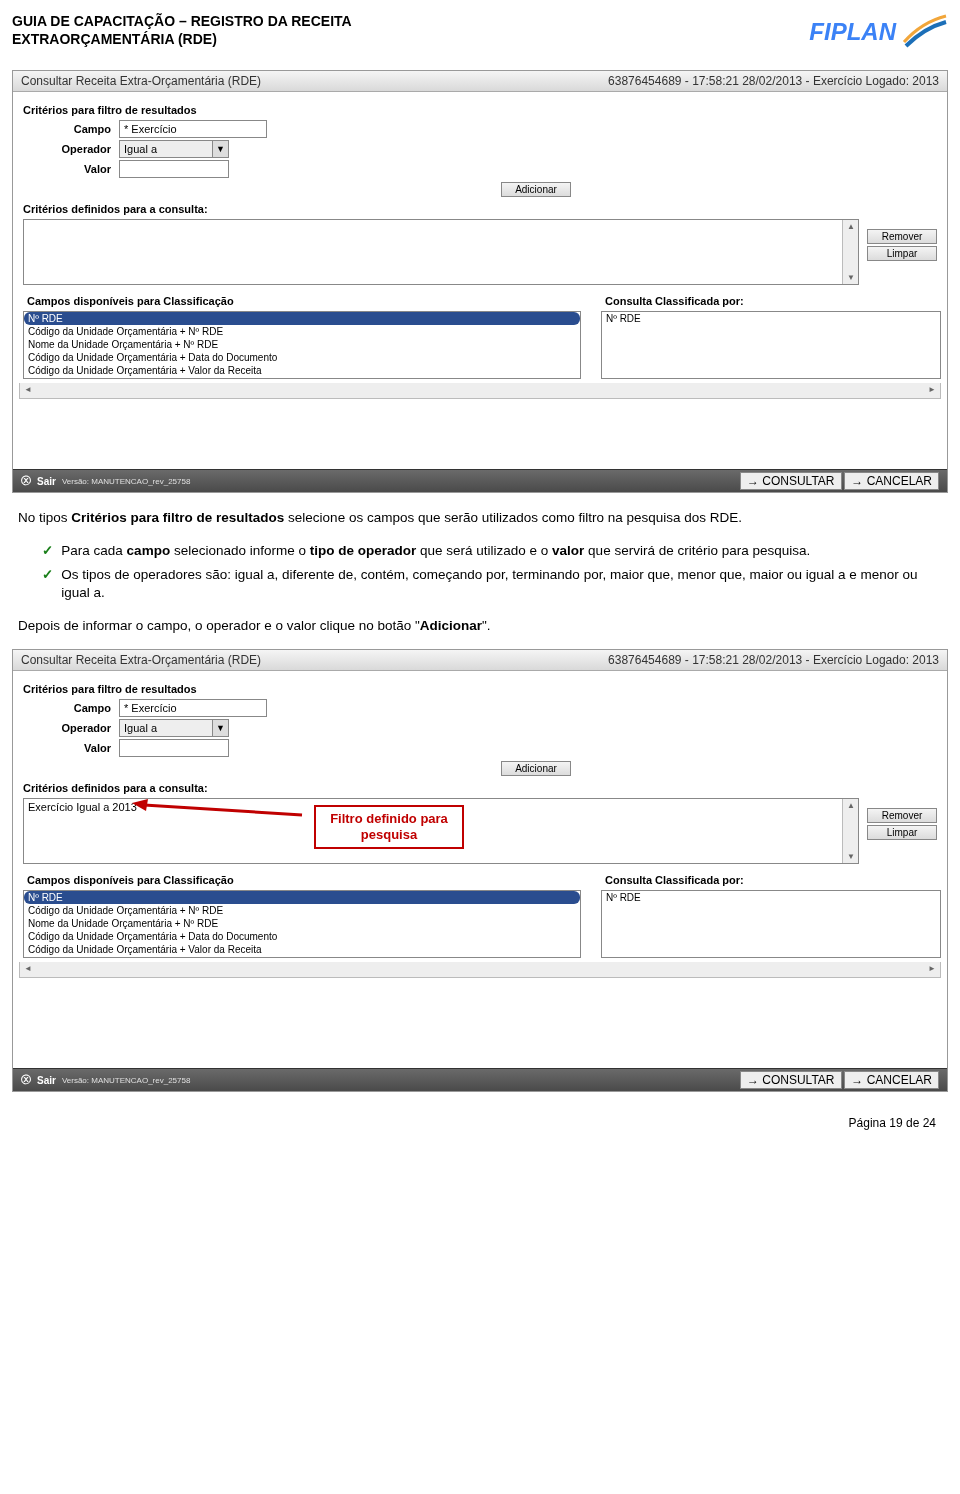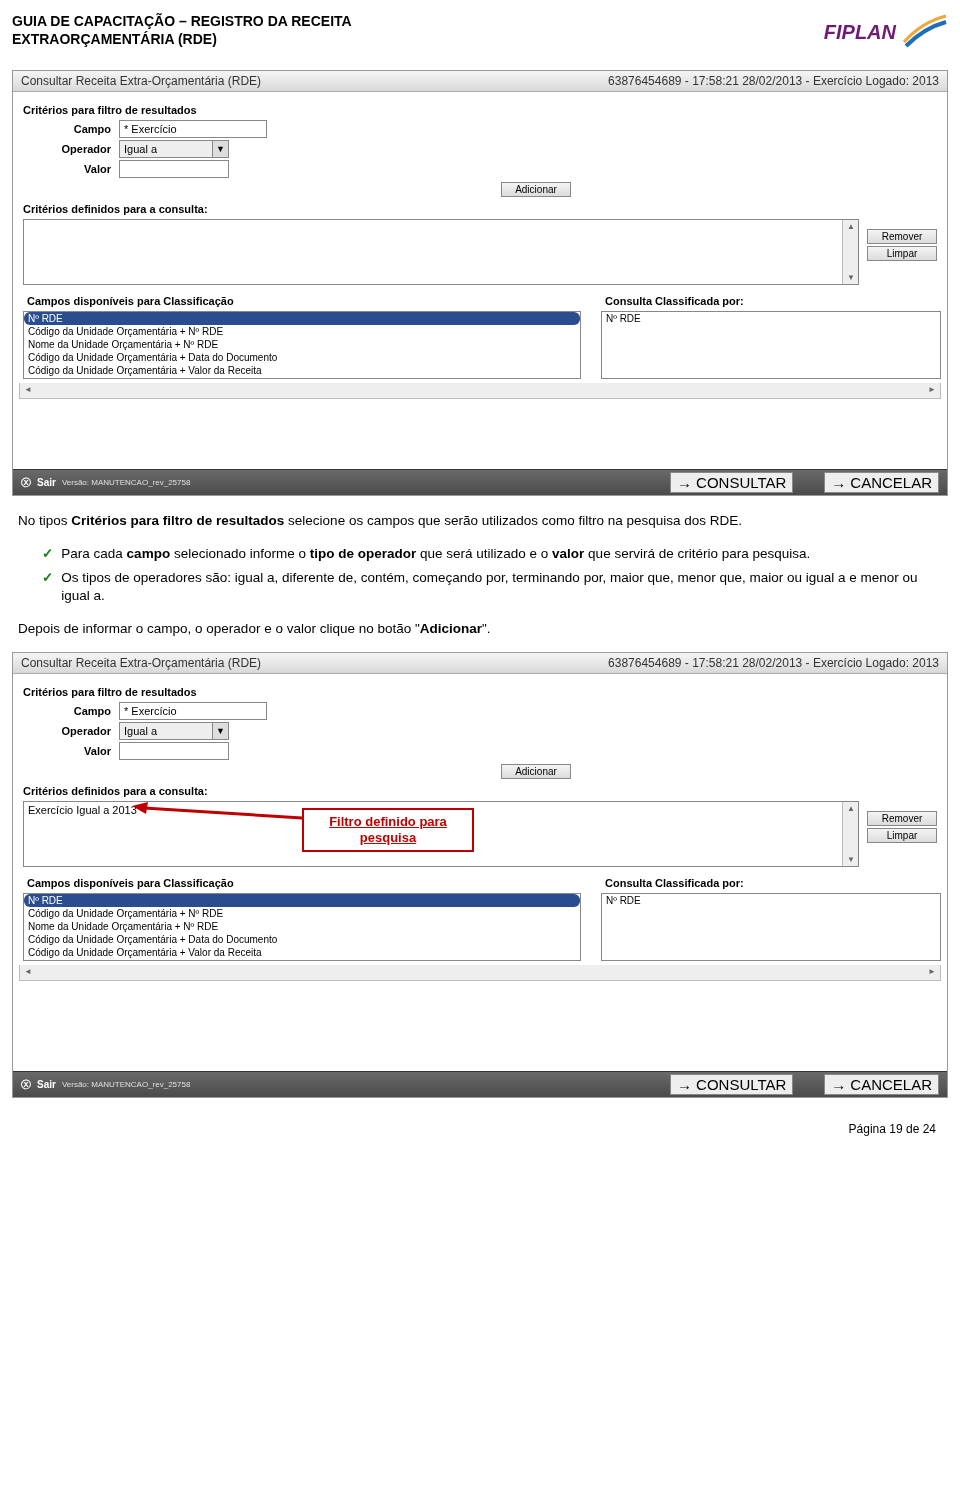--- a/index.html
+++ b/index.html
@@ -1,21 +1,21 @@
 <!DOCTYPE html>
 <html><head>
 <meta charset="utf-8">
 <style>
   * { margin:0; padding:0; box-sizing:border-box; }
   body { font-family: Arial, sans-serif; font-size:12px; background:#fff; color:#000; width:960px; }
   .page { padding:12px 12px; }
   .doc-header { display:flex; justify-content:space-between; align-items:flex-start; margin-bottom:18px; }
   .doc-title { font-weight:bold; font-size:14px; line-height:1.3; }
   .logo { display:flex; align-items:center; gap:6px; }
-  .logo-text { font-size:20px; font-weight:bold; color:#701a75; font-style:italic; }
+  .logo-text { font-size:24px; font-weight:bold; color:#3b82f6; font-style:italic; }
   .logo-swoosh { width:46px; height:40px; }
   .app-window { border:1px solid #999; margin-bottom:10px; }
   .app-titlebar { background:linear-gradient(#f5f5f5,#d9d9d9); border-bottom:1px solid #aaa; padding:3px 8px; display:flex; justify-content:space-between; font-size:12px; font-weight:normal; color:#333; }
   .app-body { padding:8px 6px 0 6px; background:#fff; }
   .section-title { font-weight:bold; font-size:11px; margin:4px 0 4px 4px; }
   .field-row { display:flex; align-items:center; margin:2px 0 2px 30px; }
   .field-label { width:70px; text-align:right; font-weight:bold; font-size:11px; padding-right:8px; }
   .text-input { border:1px solid #888; background:#fff; padding:1px 4px; font-size:11px; height:18px; width:148px; }
   .select-box { display:inline-flex; align-items:center; border:1px solid #888; background:#eee; height:18px; width:110px; }
   .select-text { flex:1; padding:0 4px; font-size:11px; }
@@ -31,21 +31,21 @@
   .class-row { display:flex; gap:20px; padding:0 0 4px 4px; }
   .class-col { flex:1; }
   .listbox { border:1px solid #888; background:#fff; font-size:10px; height:68px; overflow:hidden; }
   .list-item { padding:1px 4px; white-space:nowrap;border-radius:6px; }
   .list-item.selected { background:#2a4d8f; color:#fff; }
   .hscroll { height:16px; background:#eee; border:1px solid #bbb; border-top:none; position:relative; margin:0 0 0 0; }
   .hscroll::before { content:'◄'; font-size:8px; position:absolute; left:4px; top:2px; color:#666; }
   .hscroll::after { content:'►'; font-size:8px; position:absolute; right:4px; top:2px; color:#666; }
   .app-footer { background:linear-gradient(#6a6a6a,#4a4a4a); color:#fff; padding:4px 8px; display:flex; justify-content:space-between; align-items:center; font-size:10px; border-top:1px solid #333; }
   .footer-left { display:flex; align-items:center; gap:6px; }
-  .footer-btn { background:#eee; color:#000; padding:1px 6px; border:1px solid #888; font-size:15px;margin-left:28px; }
+  .footer-btn { background:#eee; color:#000; padding:1px 6px; border:1px solid #888; font-size:12px; }
   .x-icon { font-weight:bold; }
   .body-text { font-size:13.5px; line-height:1.4; margin:16px 6px 14px 6px; }
   .body-text b { font-weight:bold; }
   .check-list { margin:4px 10px 14px 30px; }
   .check-item { display:flex; gap:8px; margin:6px 0; font-size:13.5px; line-height:1.35; }
   .check-mark { color:#1a7f1a; font-weight:bold; flex-shrink:0; }
   .callout-filter { position:absolute; border:2px solid #c00000; color:#c00000; font-weight:bold; font-size:13px; padding:4px 8px; background:#fff; text-align:center; line-height:1.2; }
   .arrow-svg { position:absolute; }
   .page-num { text-align:right; font-size:12px; margin:24px 12px 6px 0; }
   .rel-wrap { position:relative; }
@@ -232,21 +232,21 @@
         <b>Sair</b>
         <span style="font-size:8px;opacity:.8">Versão: MANUTENCAO_rev_25758</span>
       </div>
       <div>
         <span class="footer-btn">→ <span>CONSULTAR</span></span>
         <span class="footer-btn">→ <span>CANCELAR</span></span>
       </div>
     </div>
   </div>
 
-  <div class="callout-filter" style="top:156px; left:290px; width:172px;text-decoration:underline;">Filtro definido para pesquisa</div>
+  <div class="callout-filter" style="top:156px; left:302px; width:150px;">Filtro definido para pesquisa</div>
   <svg class="arrow-svg" style="top:150px; left:120px;" width="175" height="30">
     <line x1="170" y1="16" x2="12" y2="6" stroke="#c00000" stroke-width="3"></line>
     <polygon points="0,4 16,0 14,12" fill="#c00000"></polygon>
   </svg>
 
 
   </div>
 
   <div class="page-num">Página 19 de 24</div>
 

